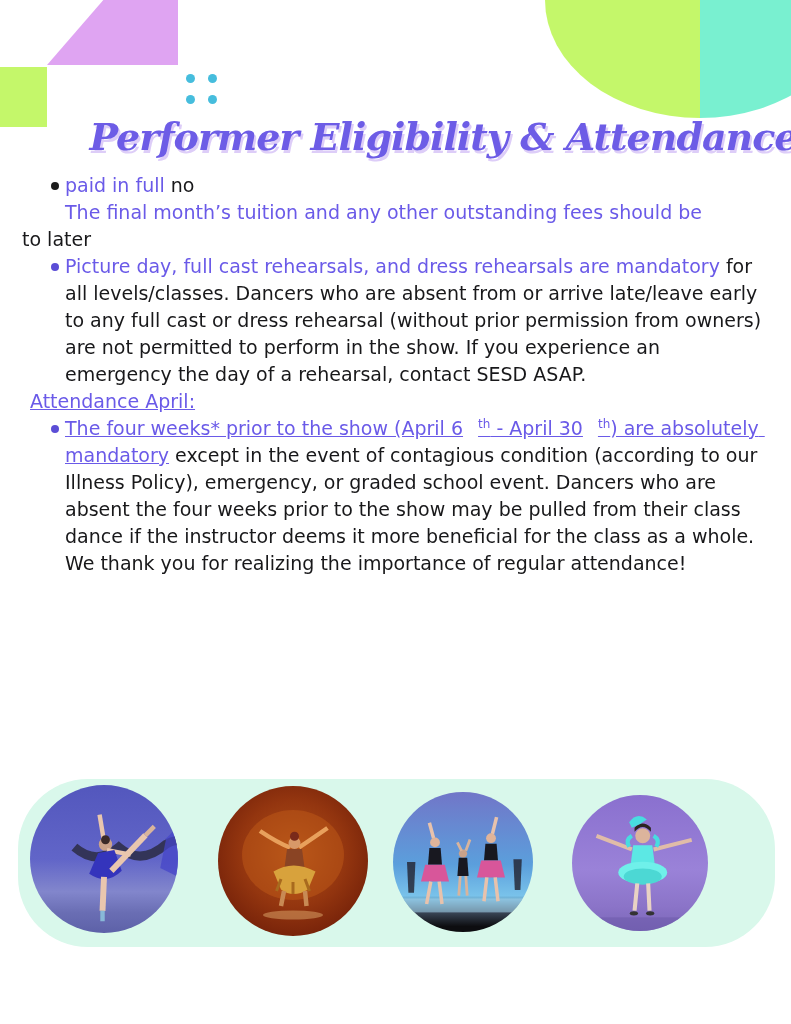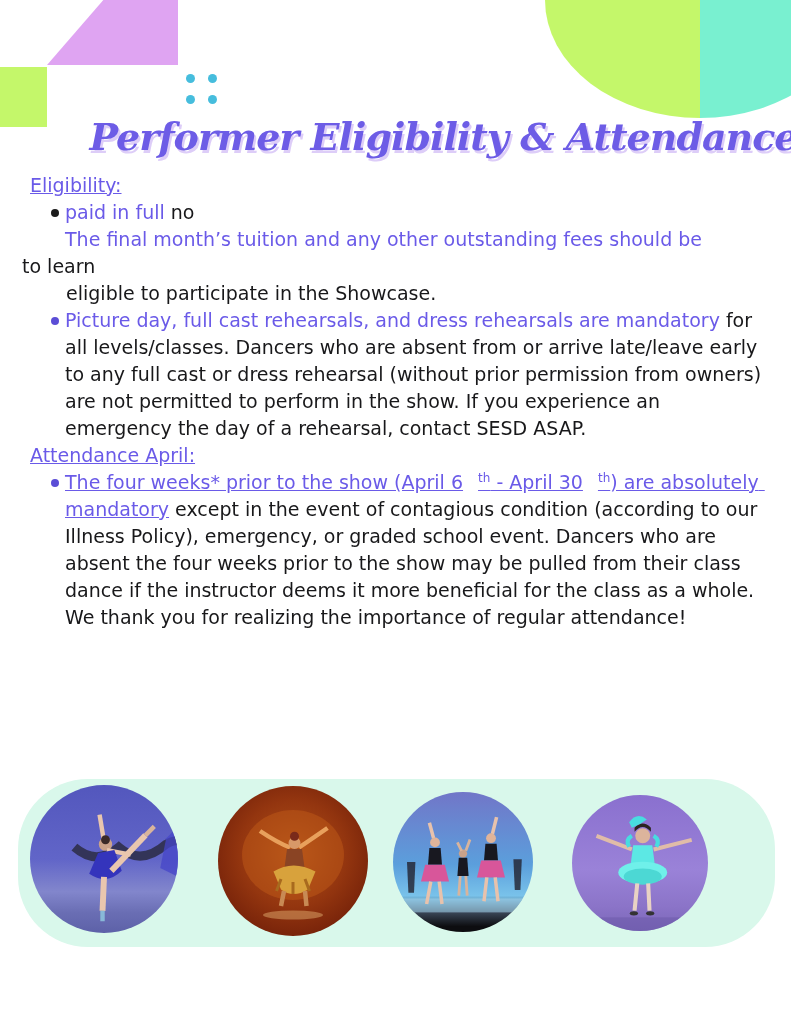--- a/index.html
+++ b/index.html
@@ -60,28 +60,26 @@
     <span class="d2" style="background:#46bddd"></span>
     <span class="d3" style="background:#46bddd"></span>
     <span class="d4" style="background:#46bddd"></span>
   </div>
   <div class="half-ellipse" style="background:linear-gradient(90deg,#c4f76a 0 50%,#79f0d0 50% 100%)"></div>
 
   <div class="title" style="color:#6d5ce6">Performer Eligibility &amp; Attendance</div>
 
   <div class="content">
 
-    <div class="sect-h purple">Eligibility:</div>
 
     <div class="bullet">
       <span class="dot dot-black"></span>
       <div class="line"><span class="purple">paid in full </span><span>no</span></div>
       <div class="line purple">The final month’s tuition and any other outstanding fees should be</div>
-      <div class="line" style="margin-left:-43px">to learn</div>
-      <div class="line" style="margin-left:-5px"> eligible to participate in the Showcase.</div>
+      <div class="line" style="margin-left:-43px">to later</div>
     </div>
 
     <div class="bullet">
       <span class="dot dot-purple"></span>
       <div class="line"><span class="purple">Picture day, full cast rehearsals, and dress rehearsals are mandatory </span><span>for all levels/classes. Dancers who are absent from or arrive late/leave early to any full cast or dress rehearsal (without prior permission from owners) are not permitted to perform in the show. If you experience an emergency the day of a rehearsal, contact SESD ASAP.</span></div>
     </div>
 
     <div class="sect-h purple">Attendance April: </div>
 
     <div class="bullet">

